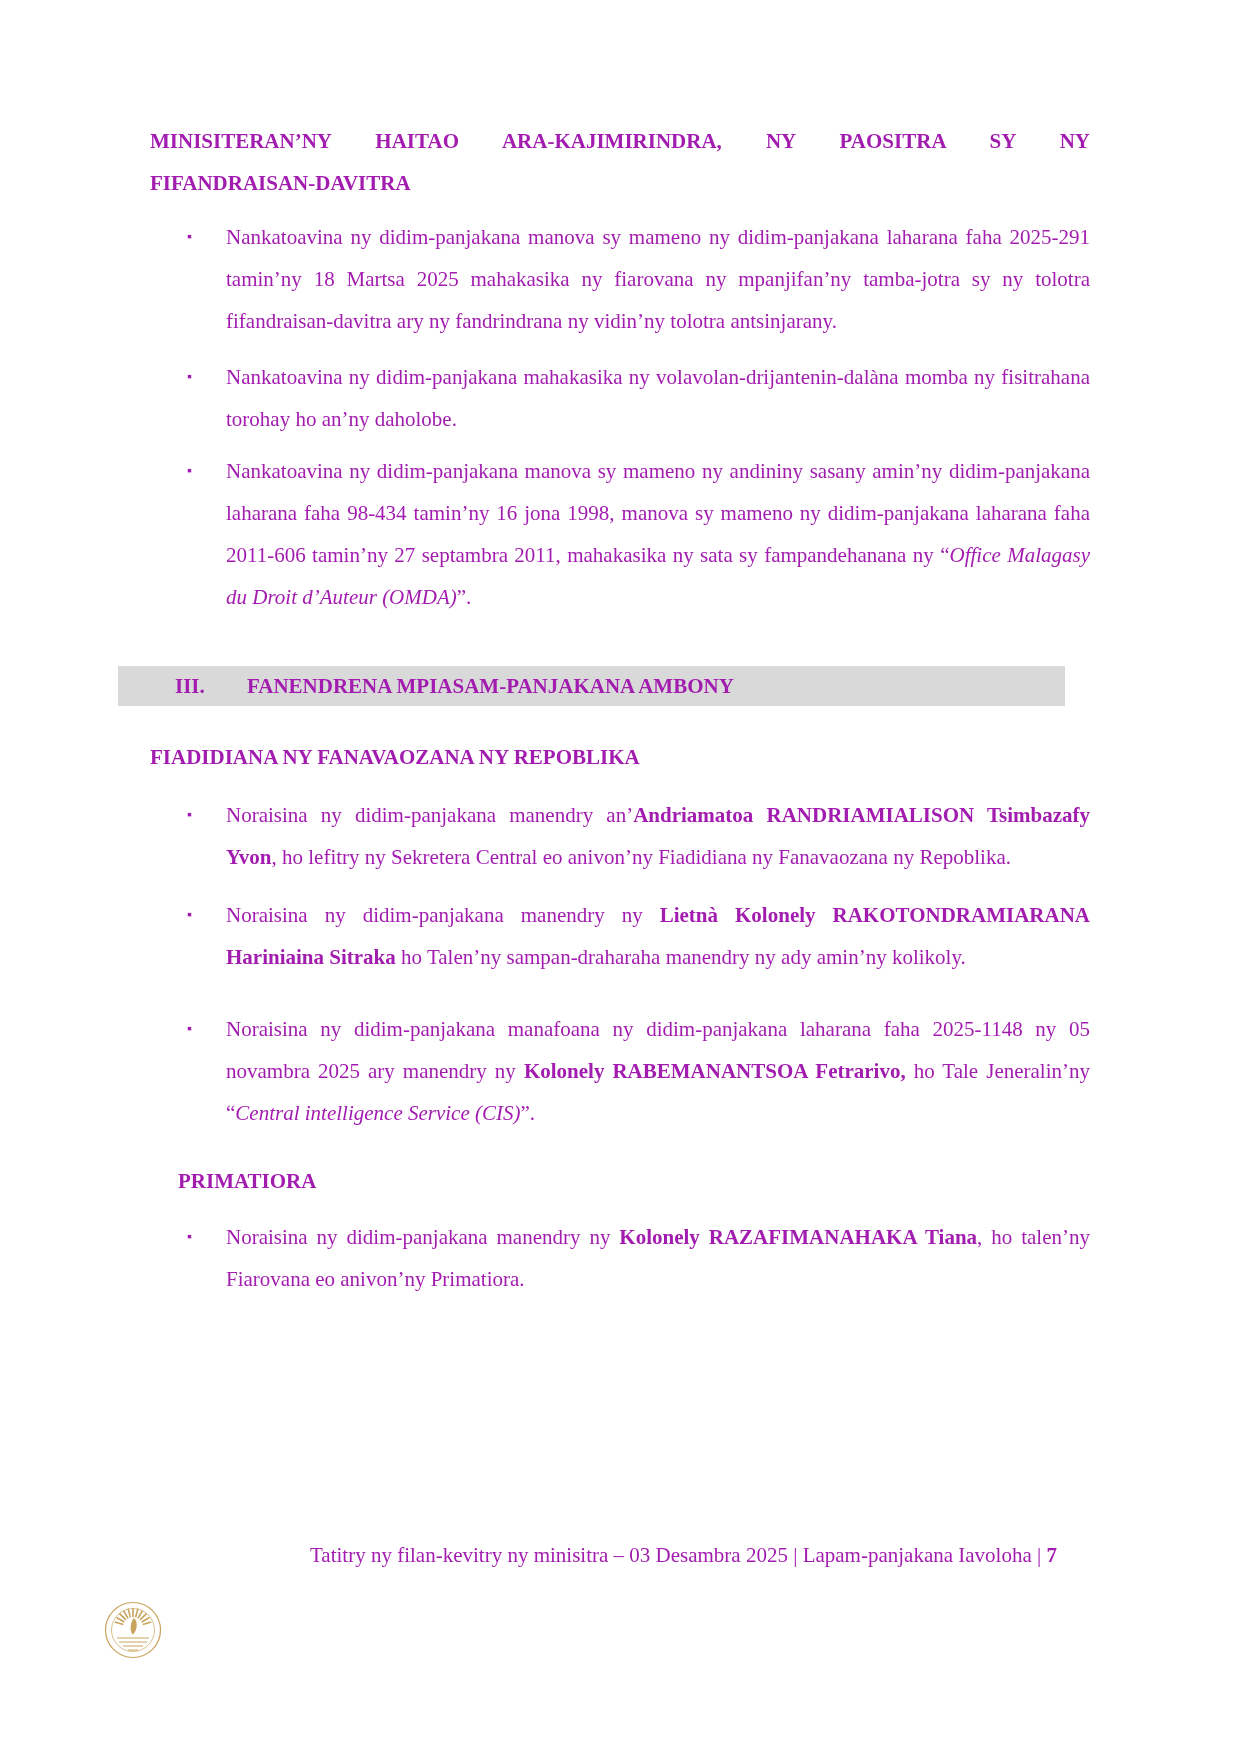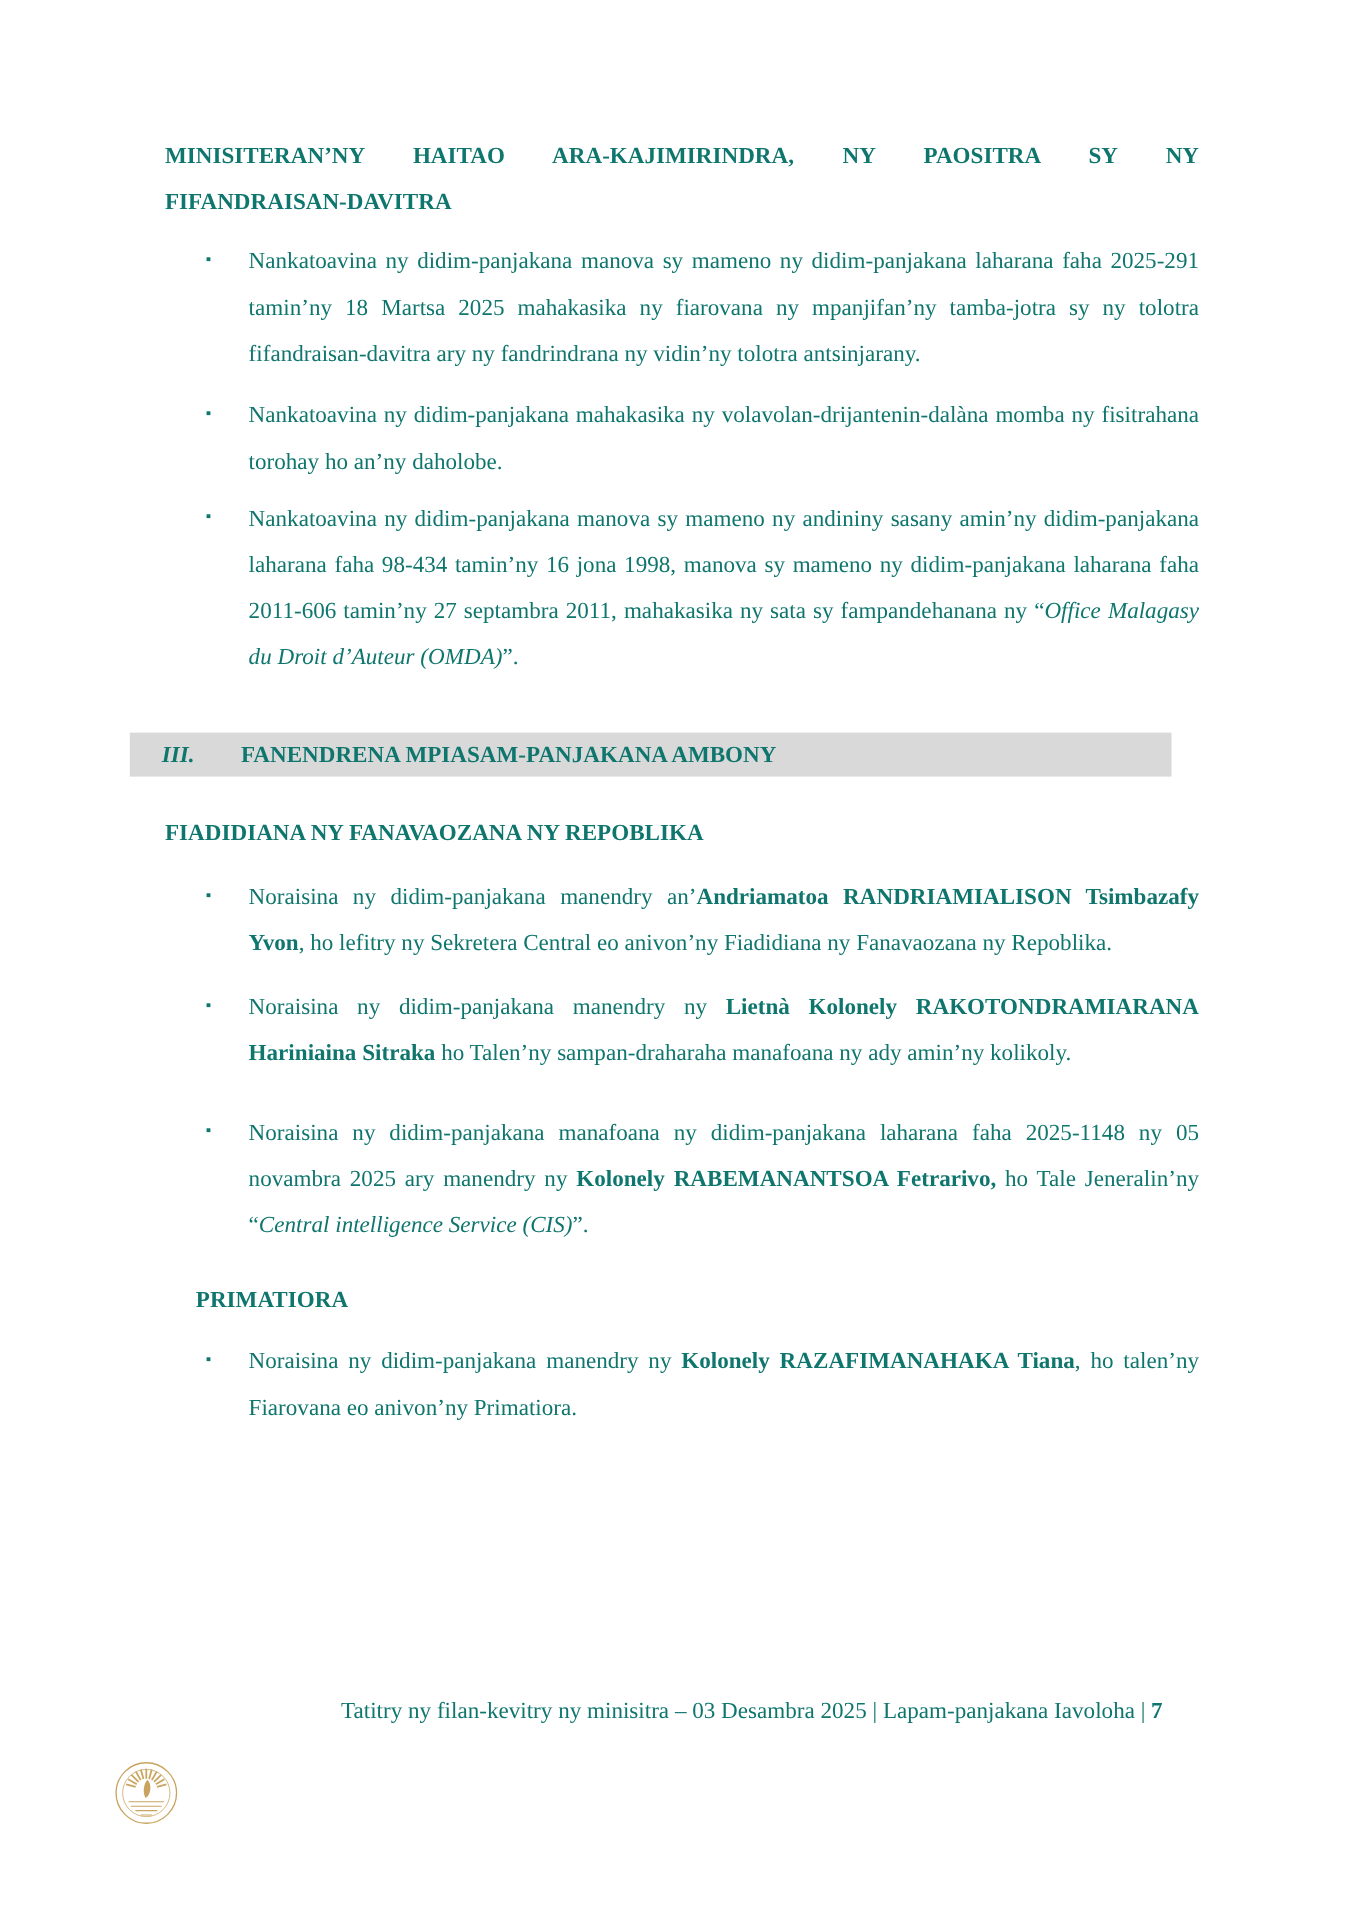--- a/index.html
+++ b/index.html
@@ -2,21 +2,21 @@
 <html><head>
 <meta charset="utf-8">
 <style>
   html, body { margin: 0; padding: 0; background: #ffffff; }
   .page {
     position: relative;
     width: 1241px;
     height: 1755px;
     background: #ffffff;
     font-family: "Liberation Serif", "DejaVu Serif", serif;
-    color: #0f766e;
+    color: #a21caf;
     overflow: hidden;
   }
   .content {
     position: absolute;
     left: 150px;
     top: 0;
     width: 940px;
     padding-top: 120px;
     font-size: 21px;
     line-height: 42px;
@@ -50,21 +50,21 @@
   .sec-band {
     margin-top: 48px;
     margin-left: -32px;
     margin-right: 25px;
     height: 40px;
     line-height: 40px;
     background: #d9d9d9;
     font-weight: bold;
     white-space: nowrap;
   }
-  .sec-num { display: inline-block; margin-left: 29px; width: 72px; font-style: italic; }
+  .sec-num { display: inline-block; margin-left: 57px; width: 72px; }
   b { font-weight: bold; }
   i { font-style: italic; }
   .footer-logo { position: absolute; left: 103px; top: 1600px; width: 60px; height: 60px; }
   .footer-line {
     position: absolute;
     left: 310px;
     top: 1540px;
     font-size: 21px;
     line-height: 30px;
     white-space: nowrap;
@@ -101,21 +101,21 @@
 
     <div class="subhead m-h4">FIADIDIANA NY FANAVAOZANA NY REPOBLIKA</div>
 
     <p class="para m-b4">
       <span class="bullet-marker">▪</span>
       <span>Noraisina ny didim-panjakana manendry an’</span><b>Andriamatoa RANDRIAMIALISON Tsimbazafy Yvon</b><span>, ho lefitry ny Sekretera Central eo anivon’ny Fiadidiana ny Fanavaozana ny Repoblika.</span>
     </p>
 
     <p class="para m-b5">
       <span class="bullet-marker">▪</span>
-      <span>Noraisina ny didim-panjakana manendry ny </span><b>Lietnà Kolonely RAKOTONDRAMIARANA Hariniaina Sitraka</b><span> ho Talen’ny sampan-draharaha manafoana ny ady amin’ny kolikoly.</span>
+      <span>Noraisina ny didim-panjakana manendry ny </span><b>Lietnà Kolonely RAKOTONDRAMIARANA Hariniaina Sitraka</b><span> ho Talen’ny sampan-draharaha manendry ny ady amin’ny kolikoly.</span>
     </p>
 
     <p class="para m-b6">
       <span class="bullet-marker">▪</span>
       <span>Noraisina ny didim-panjakana manafoana ny didim-panjakana laharana faha 2025-1148 ny 05 novambra 2025 ary manendry ny </span><b>Kolonely RABEMANANTSOA Fetrarivo,</b><span> ho Tale Jeneralin’ny “</span><i>Central intelligence Service (CIS)</i><span>”.</span>
     </p>
 
     <div class="subhead m-h5">PRIMATIORA</div>
 
     <p class="para m-b7">

